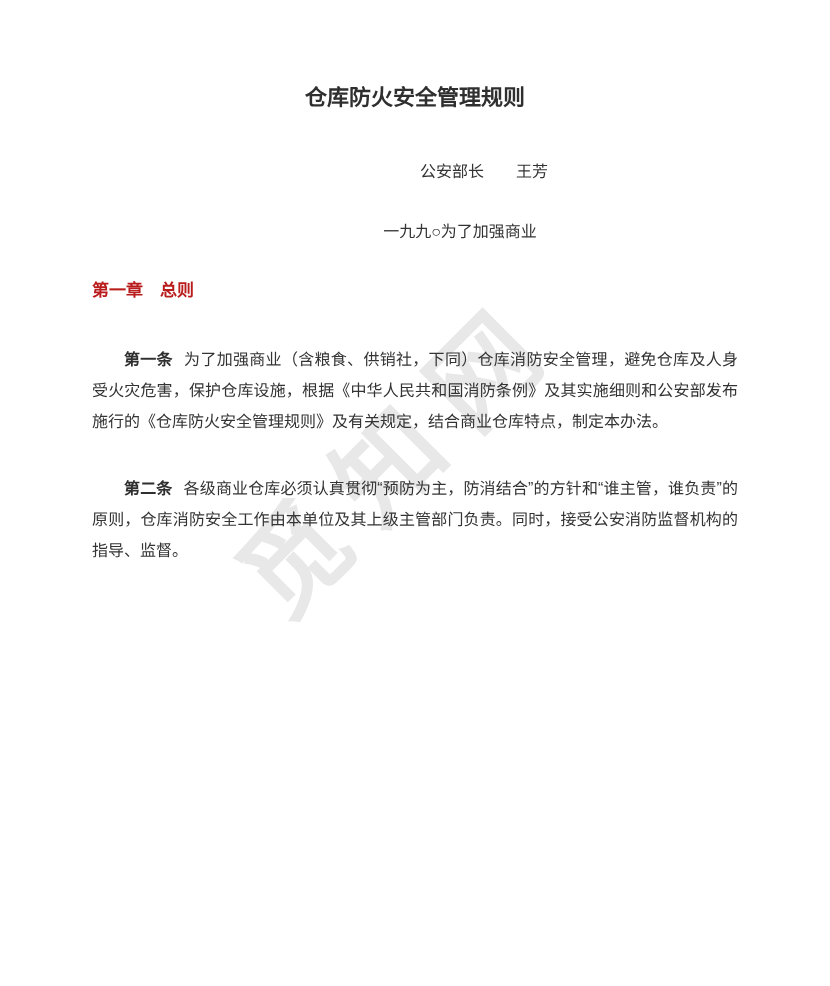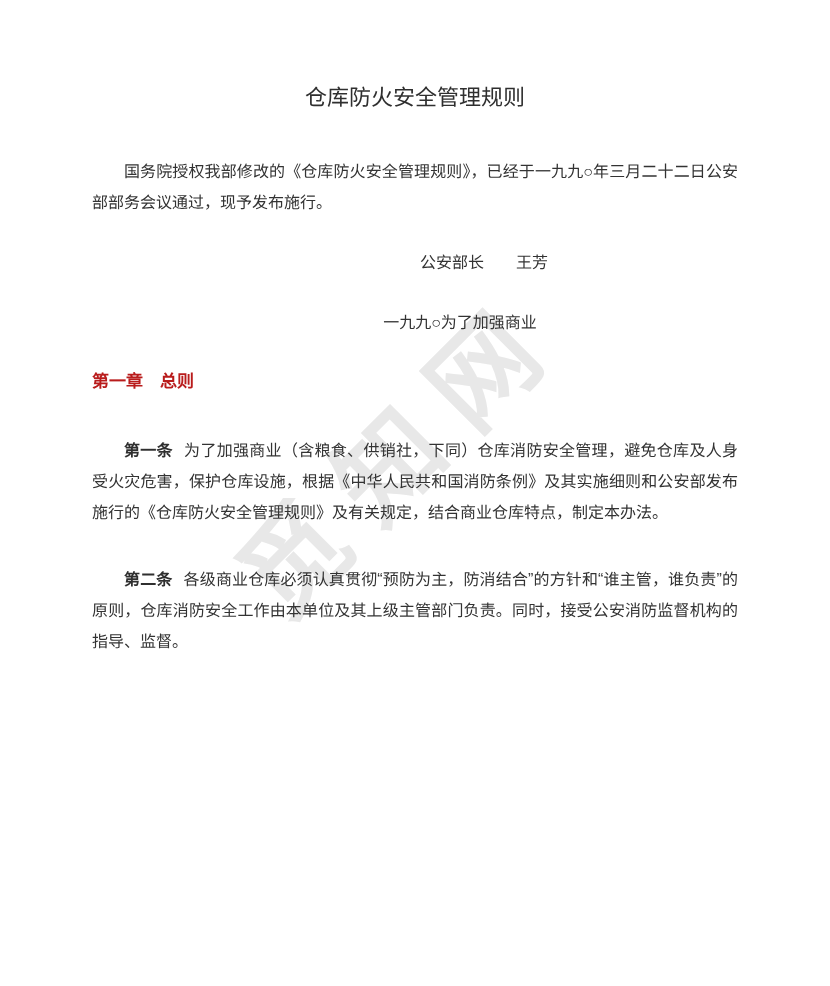--- a/index.html
+++ b/index.html
@@ -35,21 +35,21 @@
   .content {
     position: relative;
     z-index: 1;
     padding: 84px 92px 0 92px;
     color: #333333;
   }
   .title {
     margin: 0 0 44px 0;
     font-size: 22px;
     line-height: 28px;
-    font-weight: 400;
+    font-weight: 700;
     text-align: center;
     color: #2f2f2f;
   }
   .subtitle {
     margin: 0 0 44px 0;
     font-size: 15px;
     line-height: 22px;
     text-align: center;
   }
   .para {
@@ -91,21 +91,20 @@
 
 <div class="page">
 
   <div class="watermark">觅知网</div>
 
   <div class="content">
 
     <h1 class="title">仓库防火安全管理规则</h1>
 
 
-    <p class="para intro indent">国务院授权我部修改的《仓库防火安全管理规则》，已经于一九九○年三月二十二日公安部部务会议通过，现予发布施行。</p>
 
     <div class="center-line shift-sig">公安部长　　王芳</div>
 
     <div class="center-line shift-date">一九九○为了加强商业</div>
 
     <h2 class="chapter">第一章　总则</h2>
 
     <p class="para indent">
       <b class="article-label">第一条</b><span>为了加强商业（含粮食、供销社，下同）仓库消防安全管理，避免仓库及人身受火灾危害，保护仓库设施，根据《中华人民共和国消防条例》及其实施细则和公安部发布施行的《仓库防火安全管理规则》及有关规定，结合商业仓库特点，制定本办法。</span>
     </p>

